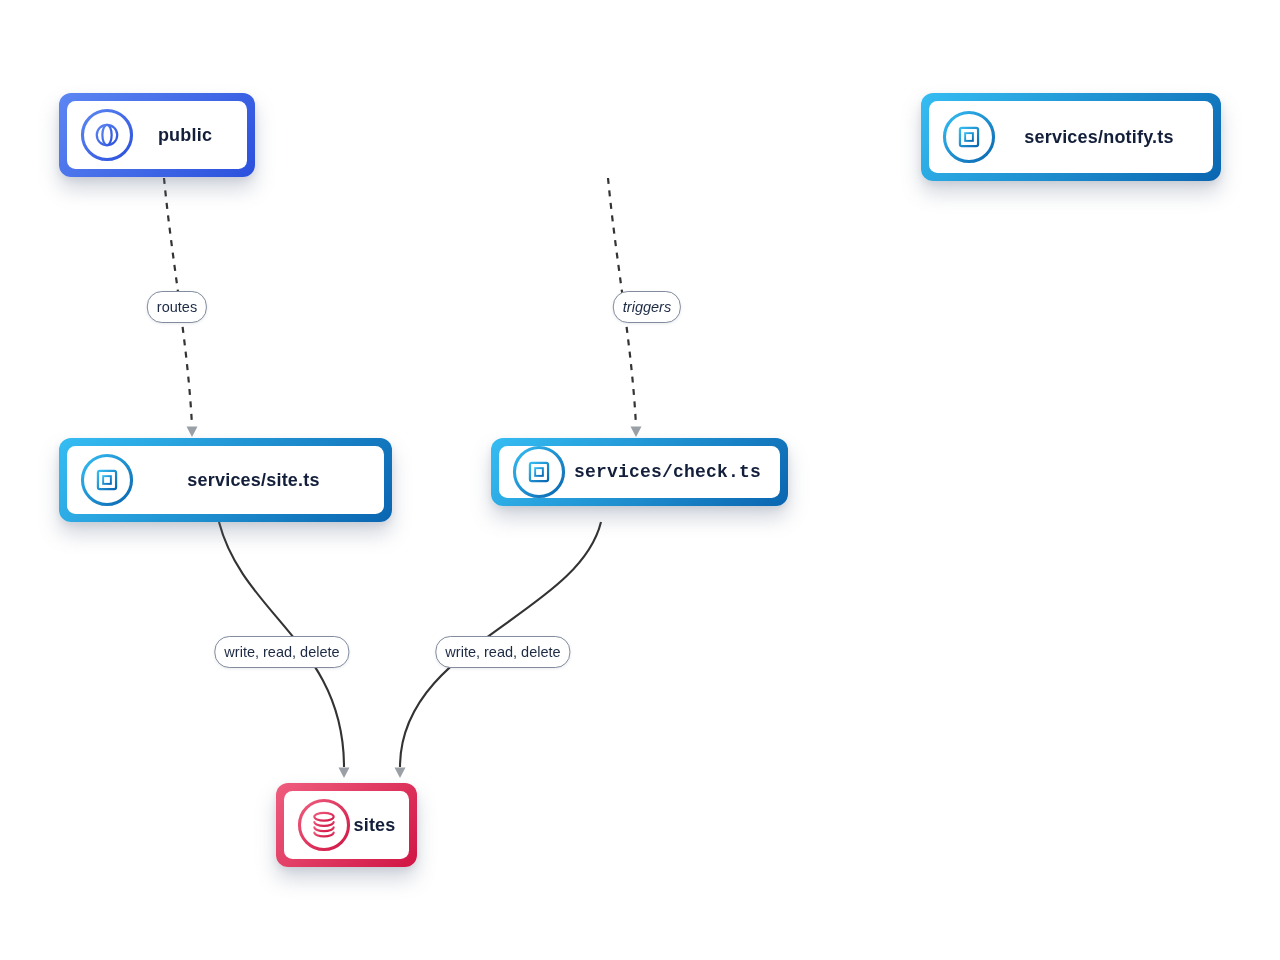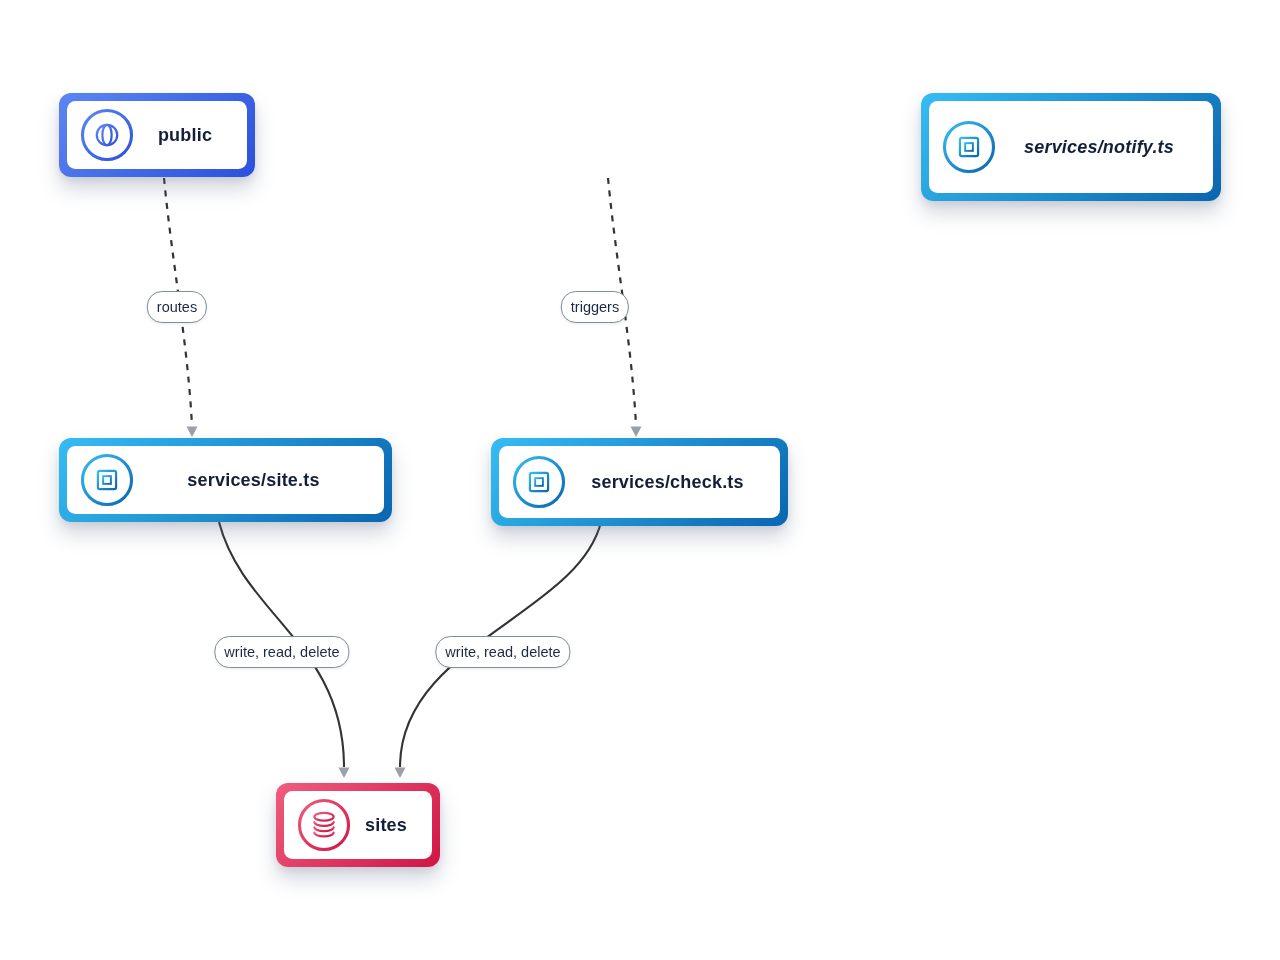--- a/index.html
+++ b/index.html
@@ -92,21 +92,21 @@
             <line x1="20.4" y1="23.6" x2="37.6" y2="23.6" stroke-width="2.3"></line>
             <line x1="20.4" y1="34.4" x2="37.6" y2="34.4" stroke-width="2.3"></line>
           </g>
         </svg>
       </span>
       <span class="node-label">public</span>
     </div>
   </div>
 
 
-  <div class="node" style="left: 921px; top: 93px; width: 300px; height: 108px; font-style: italic; --gfrom: #35bdf2; --gto: #0a65b0;">
+  <div class="node" style="left: 921px; top: 93px; width: 300px; height: 88px; --gfrom: #35bdf2; --gto: #0a65b0;">
     <div class="node-inner">
       <span class="node-icon">
         <svg viewBox="0 0 58 58">
           <defs>
               <linearGradient id="g-n2" x1="0" y1="0" x2="1" y2="1">
             <stop offset="0" stop-color="#35bdf2"></stop>
                 <stop offset="1" stop-color="#0a65b0"></stop>
               </linearGradient>
             </defs>
           <g stroke="url(#g-n2)" fill="none" stroke-linecap="round">
@@ -158,21 +158,21 @@
             <line x1="38.4" y1="23.6" x2="43.4" y2="23.6" stroke-width="2"></line>
             <line x1="38.4" y1="29" x2="43.4" y2="29" stroke-width="2"></line>
             <line x1="38.4" y1="34.4" x2="43.4" y2="34.4" stroke-width="2"></line>
           </g>
         </svg>
       </span>
       <span class="node-label">services/site.ts</span>
     </div>
   </div>
 
-  <div class="node" style="left: 491px; top: 438px; width: 297px; height: 88px; --gfrom: #35bdf2; --gto: #0a65b0;">
+  <div class="node" style="left: 491px; top: 438px; width: 297px; height: 68px; font-family: Liberation Mono, monospace; --gfrom: #35bdf2; --gto: #0a65b0;">
     <div class="node-inner">
       <span class="node-icon">
         <svg viewBox="0 0 58 58">
           <defs>
               <linearGradient id="g-n4" x1="0" y1="0" x2="1" y2="1">
             <stop offset="0" stop-color="#35bdf2"></stop>
                 <stop offset="1" stop-color="#0a65b0"></stop>
               </linearGradient>
             </defs>
           <g stroke="url(#g-n4)" fill="none" stroke-linecap="round">
@@ -191,21 +191,21 @@
             <line x1="38.4" y1="23.6" x2="43.4" y2="23.6" stroke-width="2"></line>
             <line x1="38.4" y1="29" x2="43.4" y2="29" stroke-width="2"></line>
             <line x1="38.4" y1="34.4" x2="43.4" y2="34.4" stroke-width="2"></line>
           </g>
         </svg>
       </span>
       <span class="node-label">services/check.ts</span>
     </div>
   </div>
 
-  <div class="node" style="left: 276px; top: 783px; width: 164px; height: 84px; --gfrom: #ef5d7e; --gto: #d01544;">
+  <div class="node" style="left: 276px; top: 783px; width: 141px; height: 84px; --gfrom: #ef5d7e; --gto: #d01544;">
     <div class="node-inner">
       <span class="node-icon">
         <svg viewBox="0 0 58 58">
           <defs>
               <linearGradient id="g-n5" x1="0" y1="0" x2="1" y2="1">
             <stop offset="0" stop-color="#ef5d7e"></stop>
                 <stop offset="1" stop-color="#d01544"></stop>
               </linearGradient>
             </defs>
           <g stroke="url(#g-n5)" fill="none" stroke-linecap="round">
@@ -217,17 +217,17 @@
             <path d="M19,31.3 C19,33.5 23.5,35.3 29,35.3 C34.5,35.3 39,33.5 39,31.3" stroke-width="2.2"></path>
             <path d="M19,36.8 C19,39 23.5,40.8 29,40.8 C34.5,40.8 39,39 39,36.8" stroke-width="2.2"></path>
           </g>
         </svg>
       </span>
       <span class="node-label">sites</span>
     </div>
   </div>
 
   <div class="edge-label" style="left:177px;top:307px;">routes</div>
-  <div class="edge-label" style="left:595px;top:307px;">triggers</div>
+  <div class="edge-label" style="left:647px;top:307px;font-style:italic;">triggers</div>
   <div class="edge-label" style="left:282px;top:652px;">write, read, delete</div>
   <div class="edge-label" style="left:503px;top:652px;">write, read, delete</div>
 
 </div>
 
 </body></html>

